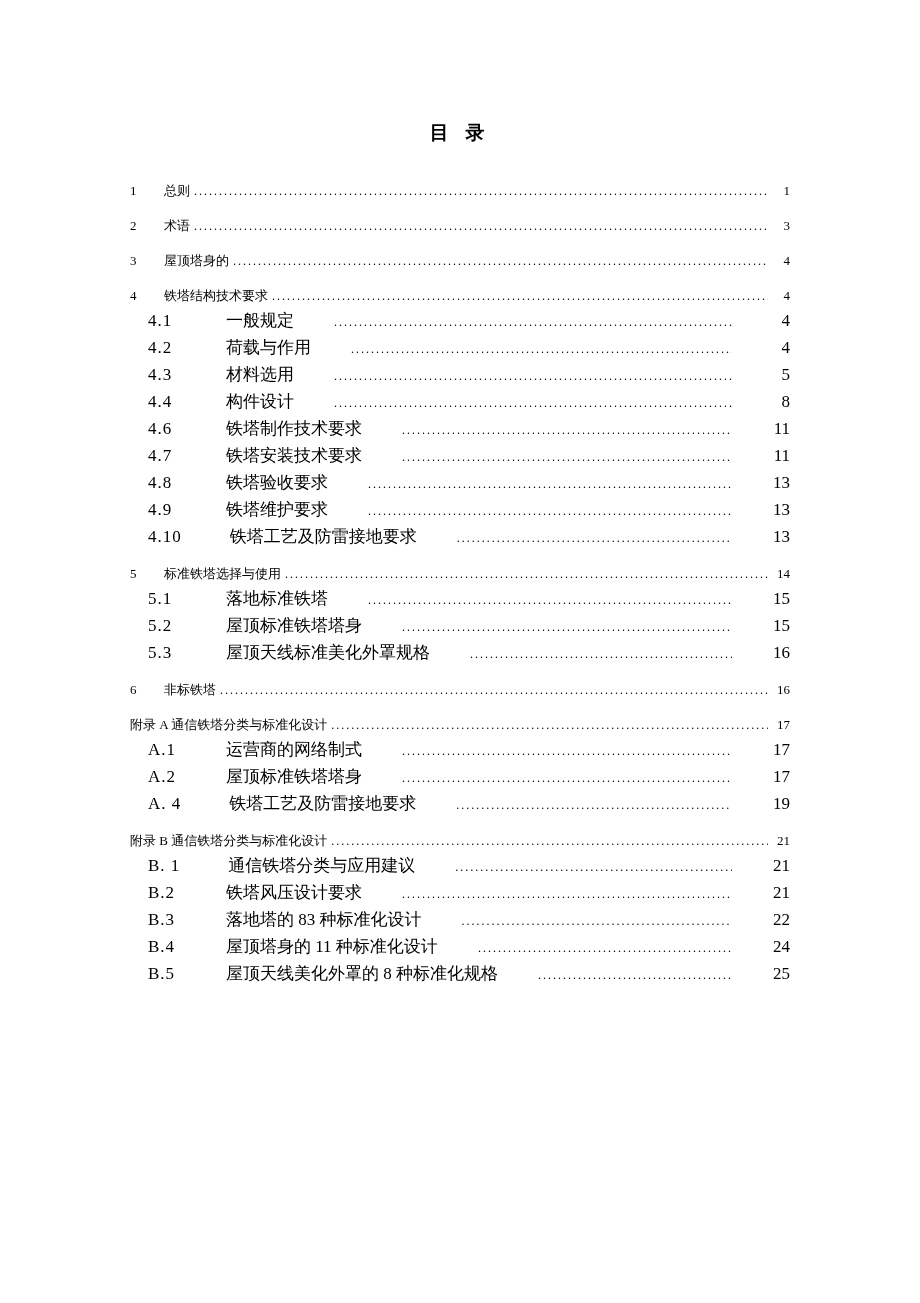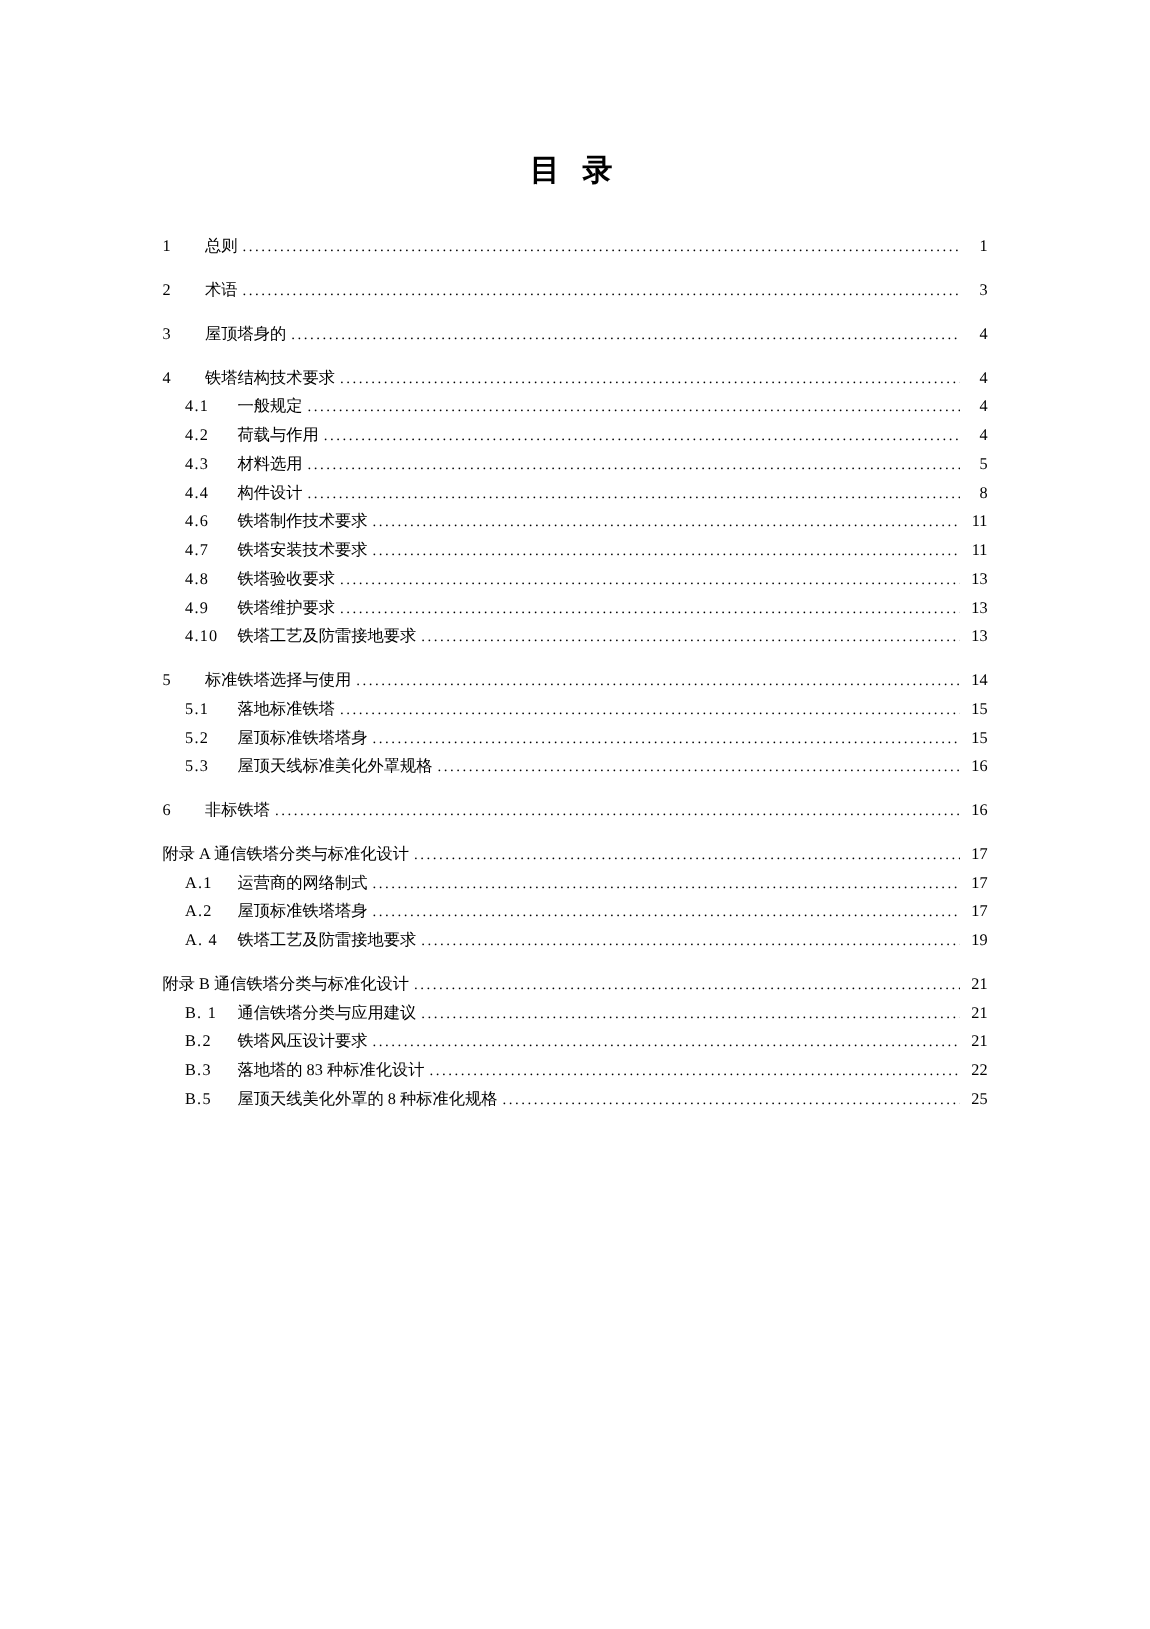--- a/index.html
+++ b/index.html
@@ -13,40 +13,41 @@
       height: 1303px;
       font-family: "SimSun", "宋体", serif;
       color: #000;
       position: relative;
     }
     .page {
       padding: 120px 130px 0 130px;
     }
     .title {
       text-align: center;
-      font-size: 24px;
+      font-size: 19px;
       font-weight: bold;
       letter-spacing: 6px;
       margin-bottom: 38px;
     }
     .toc-line {
       display: flex;
       align-items: baseline;
       font-size: 13px;
       line-height: 1;
       white-space: nowrap;
     }
     .toc-line.level1 {
       margin-top: 22px;
       margin-bottom: 4px;
     }
     .toc-line.level2 {
       margin-top: 10px;
       padding-left: 18px;
-      font-size: 13px;
+      font-size: 17px;
+      gap: 36px;
     }
     .toc-line.level1.first {
       margin-top: 0;
     }
     .toc-num {
       display: inline-block;
       min-width: 16px;
       margin-right: 18px;
       font-family: "Times New Roman", "SimSun", serif;
     }
@@ -232,19 +233,25 @@
         <span class="dots"></span>
         <span class="toc-page">21</span>
       </div>
       <div class="toc-line level2">
         <span class="toc-num">B.3</span>
         <span class="toc-text">落地塔的 83 种标准化设计</span>
         <span class="dots"></span>
         <span class="toc-page">22</span>
       </div>
       <div class="toc-line level2">
+        <span class="toc-num">B.4</span>
+        <span class="toc-text">屋顶塔身的 11 种标准化设计</span>
+        <span class="dots"></span>
+        <span class="toc-page">24</span>
+      </div>
+      <div class="toc-line level2">
         <span class="toc-num">B.5</span>
         <span class="toc-text">屋顶天线美化外罩的 8 种标准化规格</span>
         <span class="dots"></span>
         <span class="toc-page">25</span>
       </div>
     </div>
 </div>
 
 </body></html>

